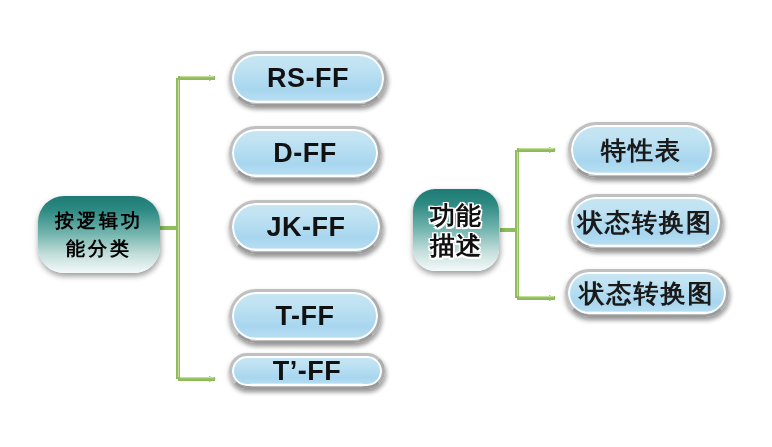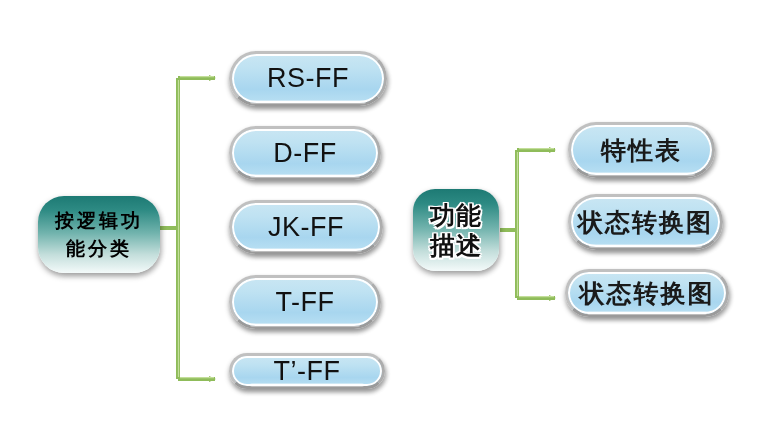--- a/index.html
+++ b/index.html
@@ -49,21 +49,21 @@
     height: 4px;
     border-radius: 999px;
     background: rgba(255,255,255,0.35);
     pointer-events: none;
   }
 
   .pill-label-latin {
     position: relative;
     z-index: 2;
     font-family: "Liberation Sans", sans-serif;
-    font-weight: normal;
+    font-weight: bold;
     font-size: 27px;
     letter-spacing: 0.5px;
     color: #111111;
   }
   .pill-label-cjk {
     position: relative;
     z-index: 2;
     font-family: Liberation Mono, monospace;
     font-weight: bold;
     font-size: 25px;
@@ -171,21 +171,21 @@
   </div>
 
   <div class="node pill" style="left:229px; top:126px; width:152px; height:54px;">
     <span class="pill-label-latin">D-FF</span>
   </div>
 
   <div class="node pill" style="left:229px; top:200px; width:154px; height:54px;">
     <span class="pill-label-latin">JK-FF</span>
   </div>
 
-  <div class="node pill" style="left:229px; top:275px; width:152px; height:54px;align-items:center;">
+  <div class="node pill" style="left:229px; top:289px; width:152px; height:54px;align-items:center;">
     <span class="pill-label-latin">T-FF</span>
   </div>
 
   <div class="node pill" style="left:229px; top:353px; width:156px; height:36px;">
     <span class="pill-label-latin">T’-FF</span>
   </div>
 
   <div class="node teal teal-mid" style="left:413px; top:189px; width:86px; height:82px;">
     <div class="teal-label-outline">
       <div>功能</div>

